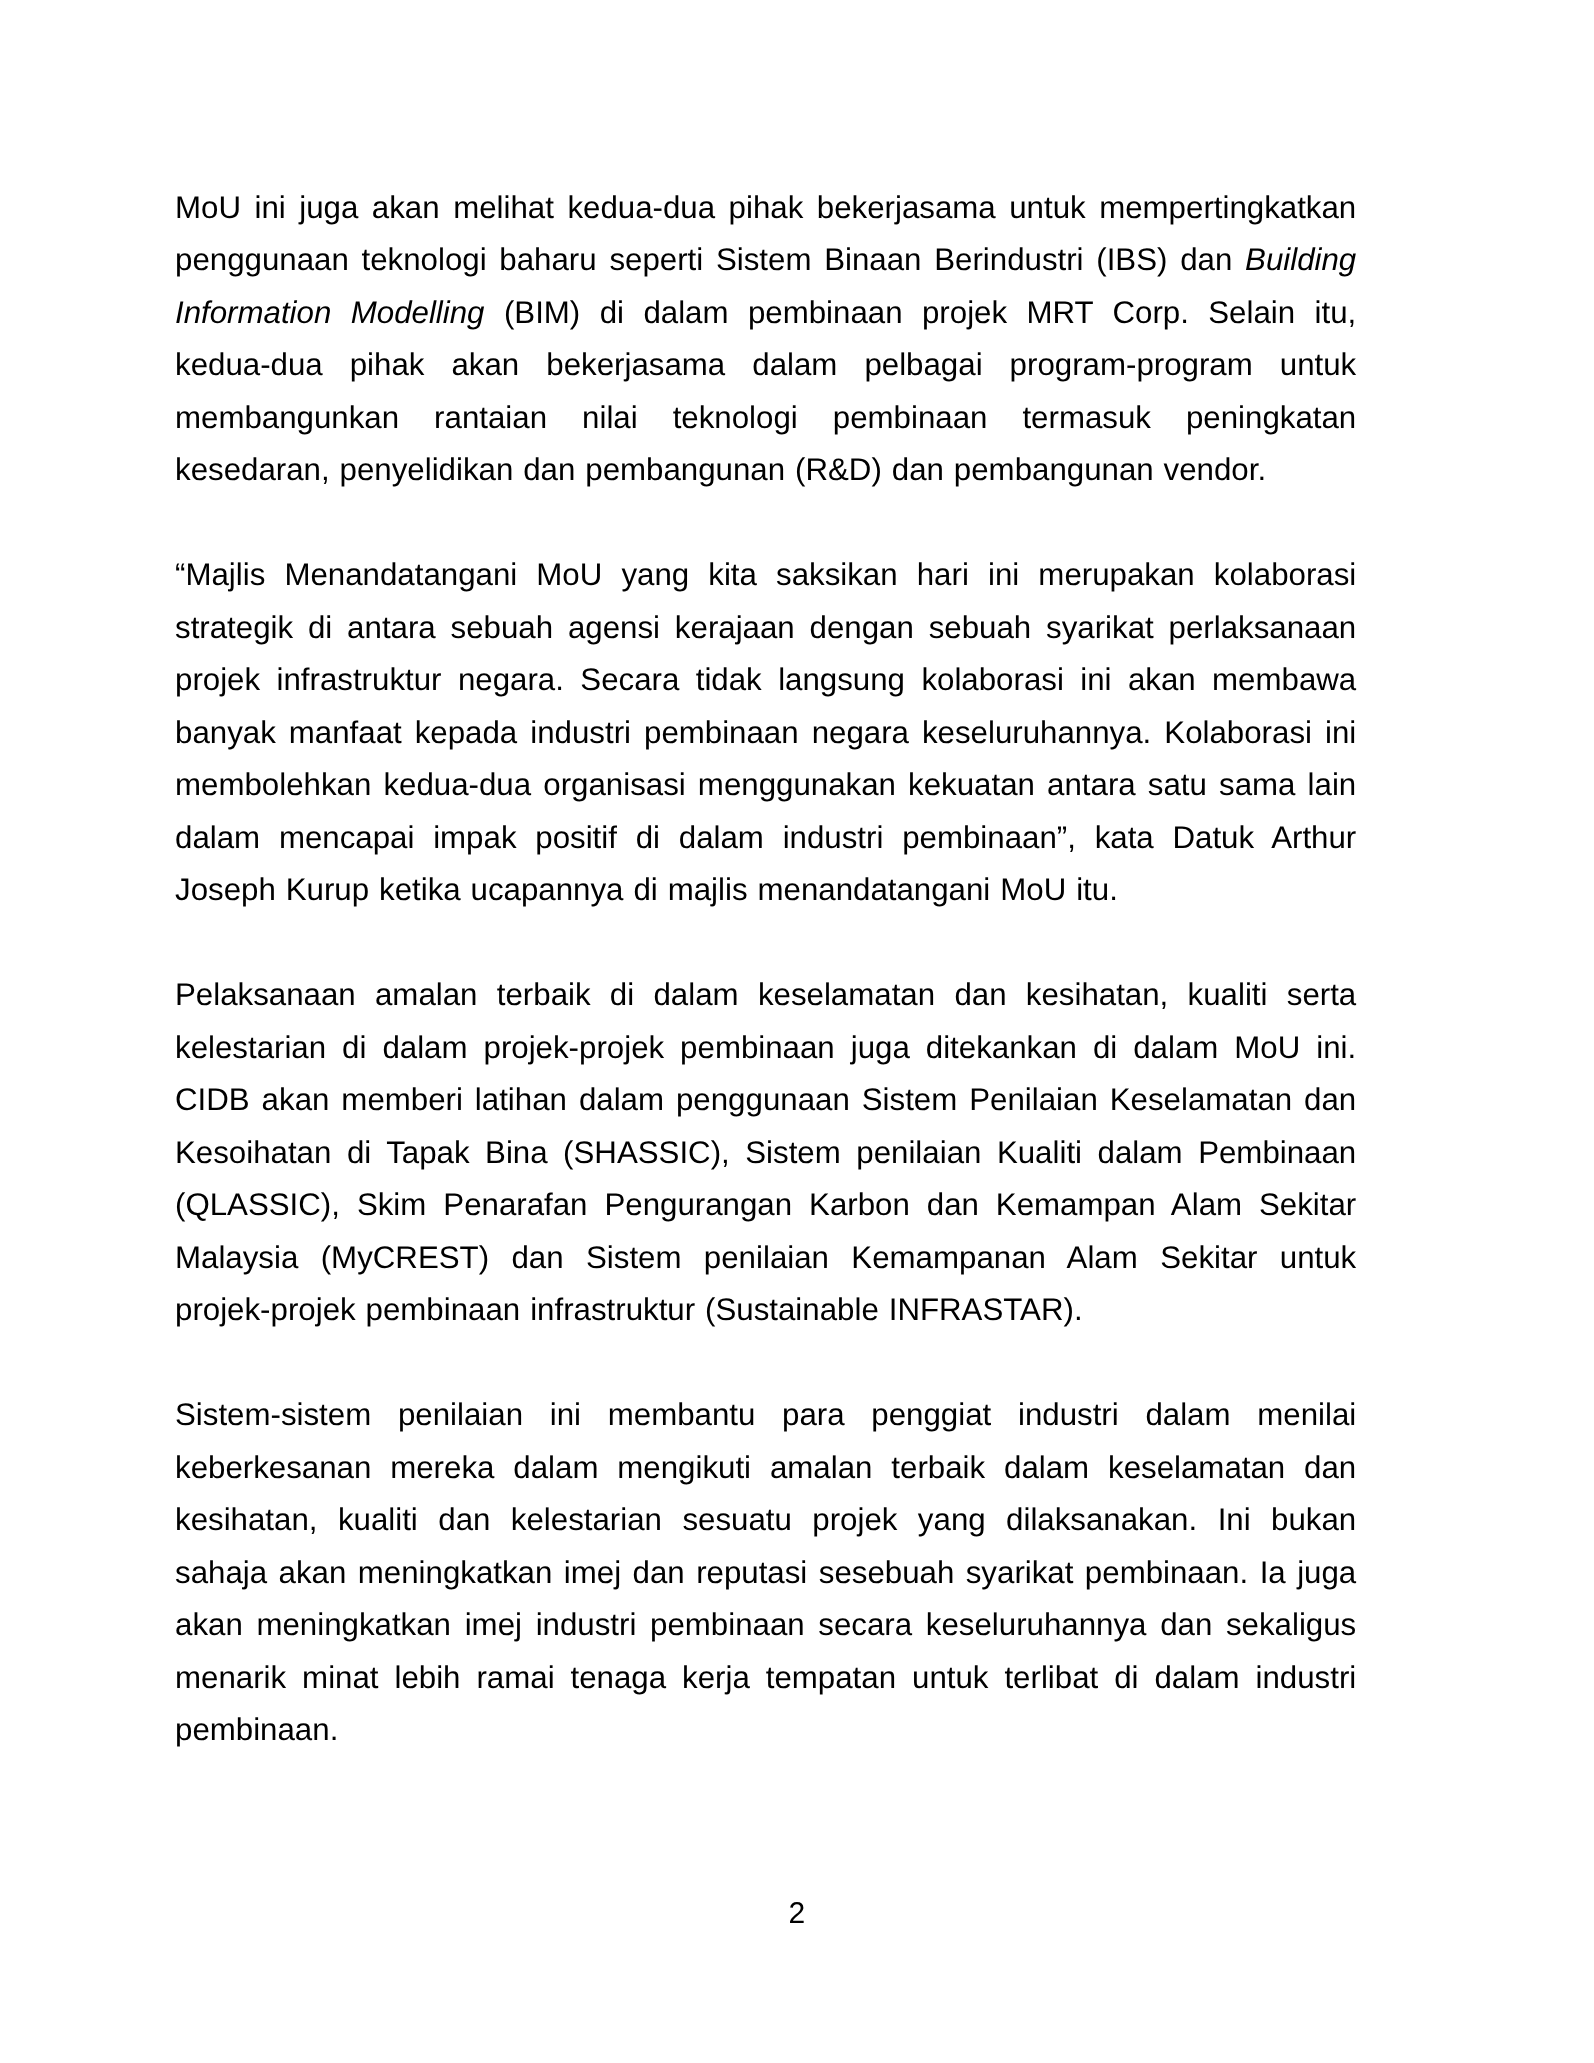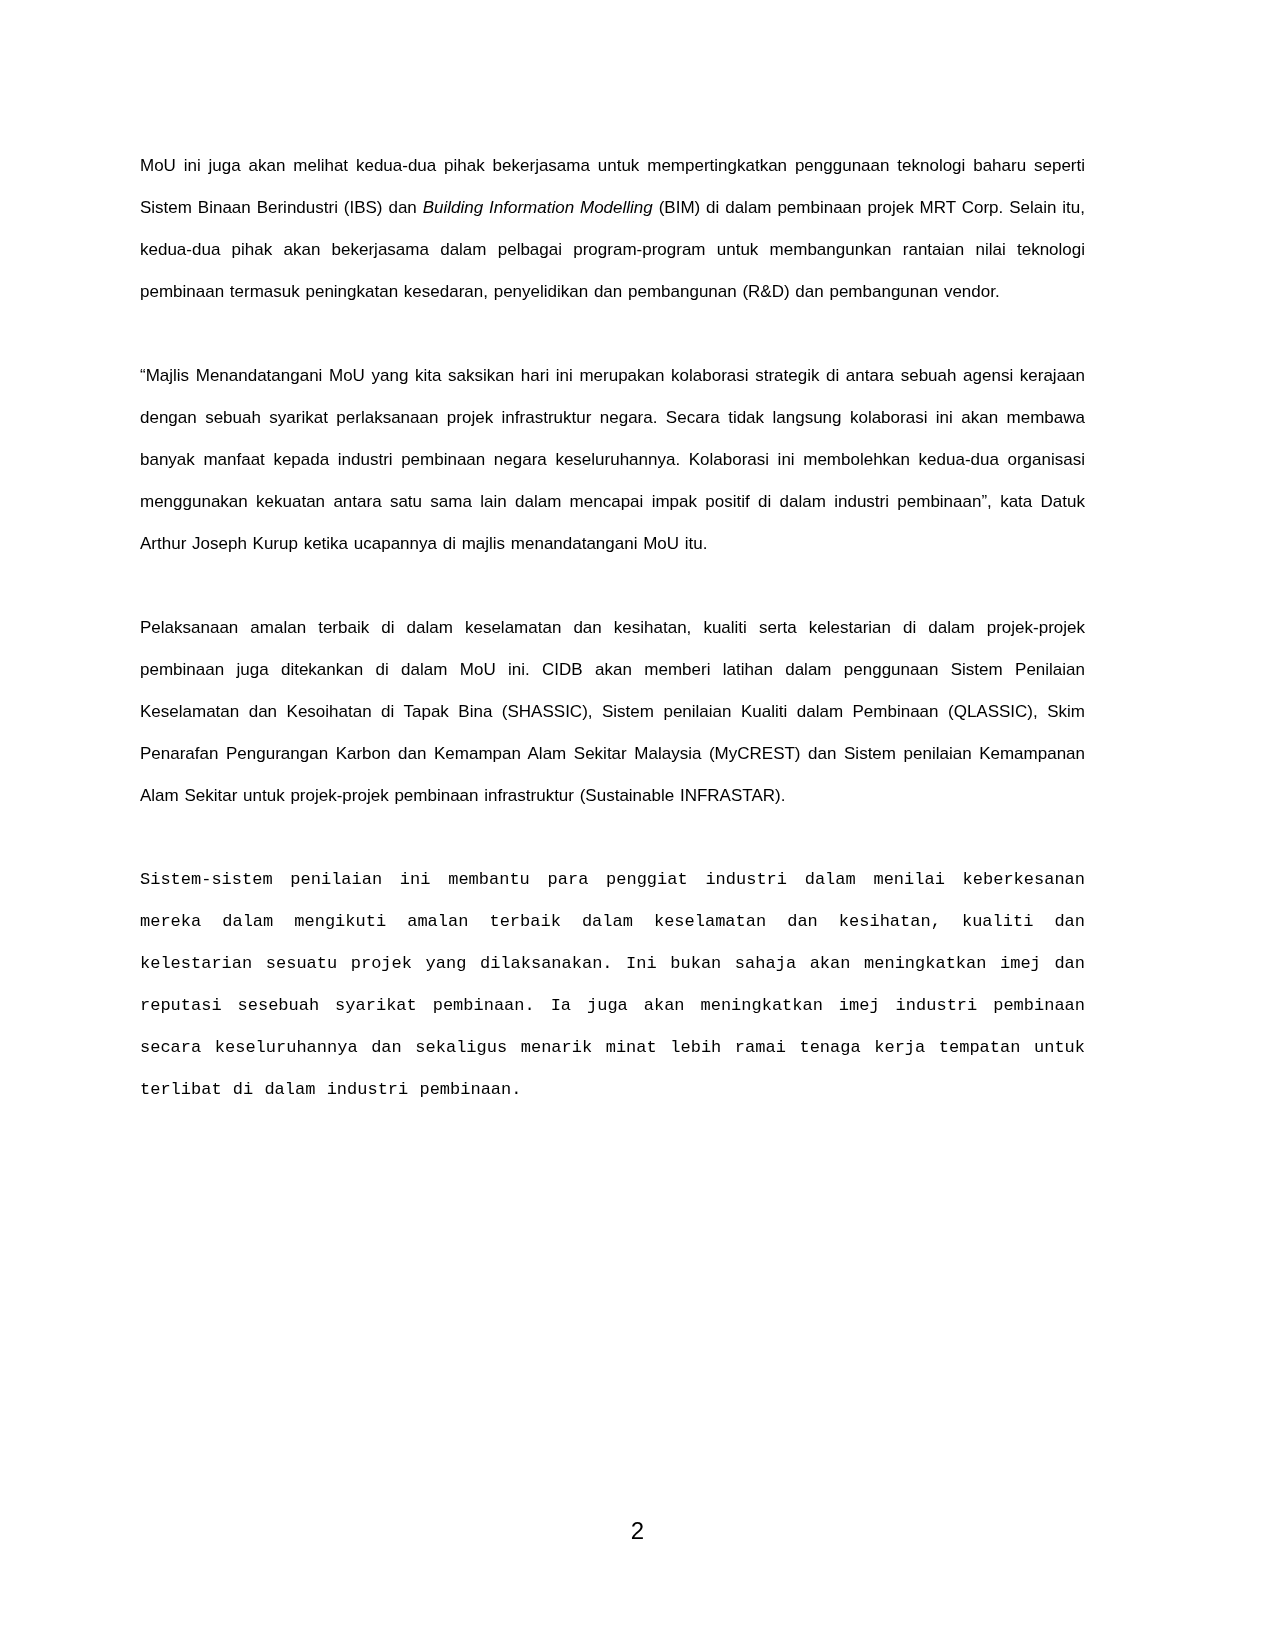--- a/index.html
+++ b/index.html
@@ -17,28 +17,27 @@
   }
   .content {
     position: absolute;
     left: 140px;
     top: 145px;
     width: 945px;
   }
   p.para {
     margin: 0 0 42px 0;
     padding: 0;
-    font-size: 17px;
+    font-size: 25px;
     line-height: 42px;
     text-align: justify;
     word-spacing: 1px;
   }
   p.para:last-child {
     margin-bottom: 0;
-    font-family: Liberation Mono, monospace;
   }
   em.italic-seg {
     font-style: italic;
   }
   .page-number {
     position: absolute;
     top: 1516px;
     left: 0;
     width: 1275px;
     text-align: center;

